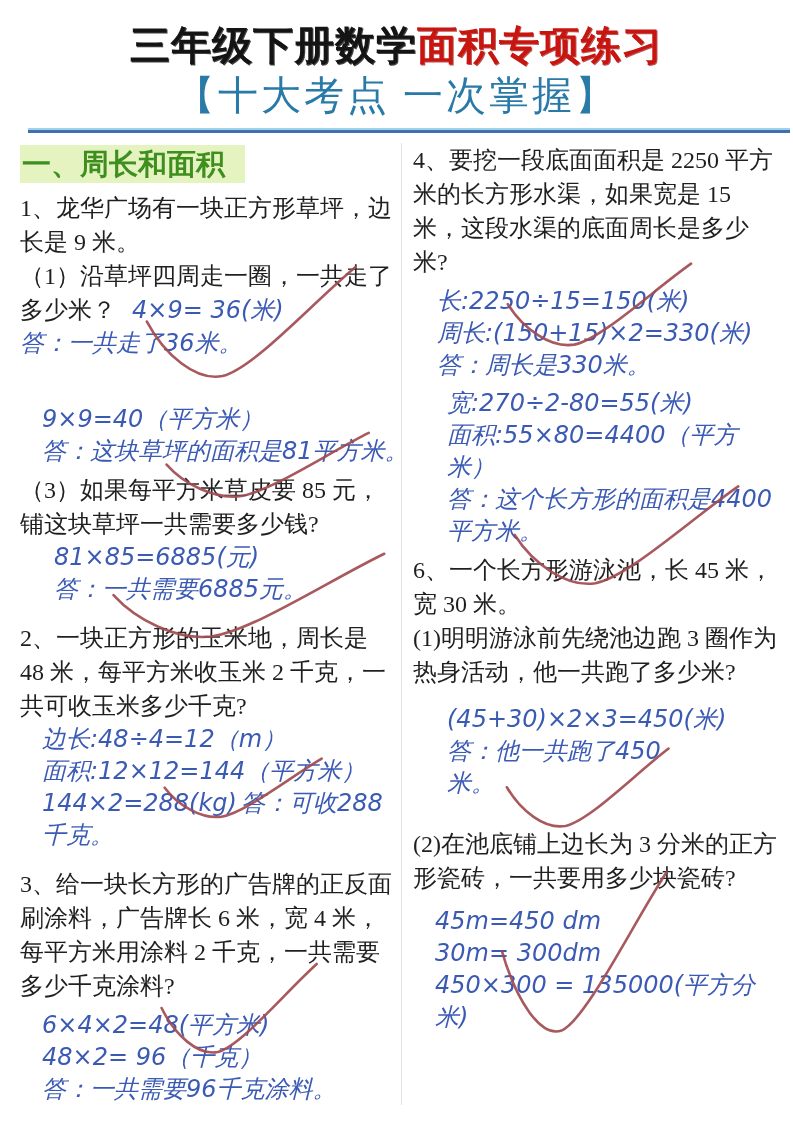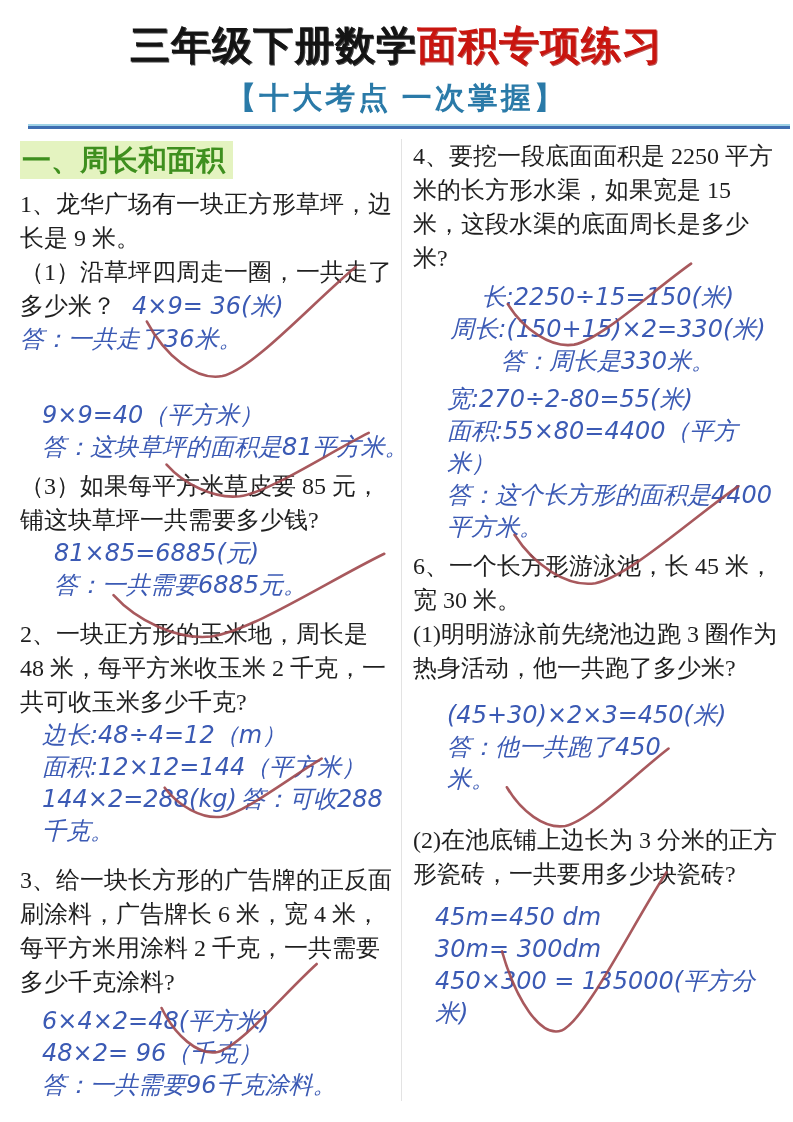--- a/index.html
+++ b/index.html
@@ -7,41 +7,41 @@
     width:793px;height:1122px;background:#ffffff;position:relative;overflow:hidden;
     font-family:"Liberation Serif","DejaVu Serif",serif;color:#1f1f1f;
   }
   .page{position:absolute;inset:0;}
   
   .header{text-align:center;padding-top:22px;}
   .title{font-size:40px;font-weight:bold;letter-spacing:1px;line-height:1.15;
          font-family:"DejaVu Serif","Liberation Serif",serif;}
   .title-black{color:#141414;text-shadow:1px 1px 0 #444;}
   .title-red{color:var(--title_red);text-shadow:1px 1px 0 #b55;}
-  .subtitle{font-size:30px;font-weight:bold;color:var(--subtitle_blue);
-            letter-spacing:3px;margin-top:10px;}
+  .subtitle{font-size:40px;font-weight:normal;color:var(--subtitle_blue);
+            letter-spacing:3px;margin-top:0;}
   .rule{height:5px;margin:5px 3px 0 28px;
         background:linear-gradient(to bottom,#9ed2e6 0 40%,var(--rule_blue) 40%);}
   
   .columns{display:flex;align-items:flex-start;padding:10px 14px 0 20px;box-sizing:border-box;}
   .col-left{width:382px;box-sizing:border-box;padding-right:6px;border-right:1px solid #e3e3e3;}
   .col-right{flex:1;box-sizing:border-box;padding-left:11px;}
   .section-header{display:inline-block;background:var(--section_highlight);
     color:var(--section_green);font-weight:bold;font-size:29px;line-height:34px;
-    padding:2px 8px 2px 2px;margin:2px 0 8px 0;}
+    padding:2px 20px 2px 2px;margin:2px 0 8px 0;}
   p{margin:0;font-size:24px;line-height:34px;}
   .stem,.q{color:#1f1f1f;}
   
   .hw{font-family:"DejaVu Sans","Liberation Sans",sans-serif;font-style:italic;
       color:var(--handwriting_blue);font-size:24px;line-height:32px;}
   span.hw{margin-left:16px;}
   .ind-sm{margin-left:22px;}
   .ind-md{margin-left:34px;}
   .ind-lg{}
-  .ind-r{margin-left:24px;text-align:center;}
+  .ind-r{margin-left:24px;}
   .mb-big{margin-bottom:44px;}
   .mb-med{margin-bottom:16px;}
   .mb-sm{margin-bottom:6px;}
   .mt-sm{margin-top:6px;}
   .mb-gap{margin-bottom:28px;}
   .w-narrow{max-width:250px;}
   .w-mid{max-width:340px;}
   
   .check{position:absolute;pointer-events:none;z-index:5;}
   .check path{fill:none;stroke:var(--check_red);stroke-width:2.6px;stroke-linecap:round;opacity:.92;}

